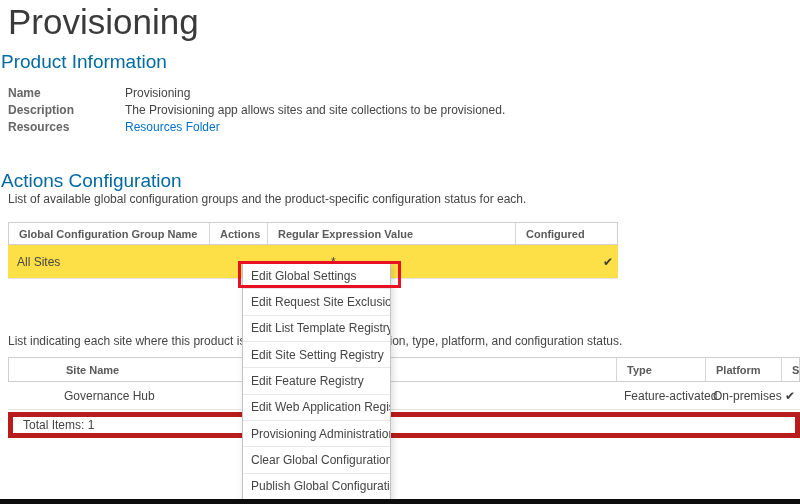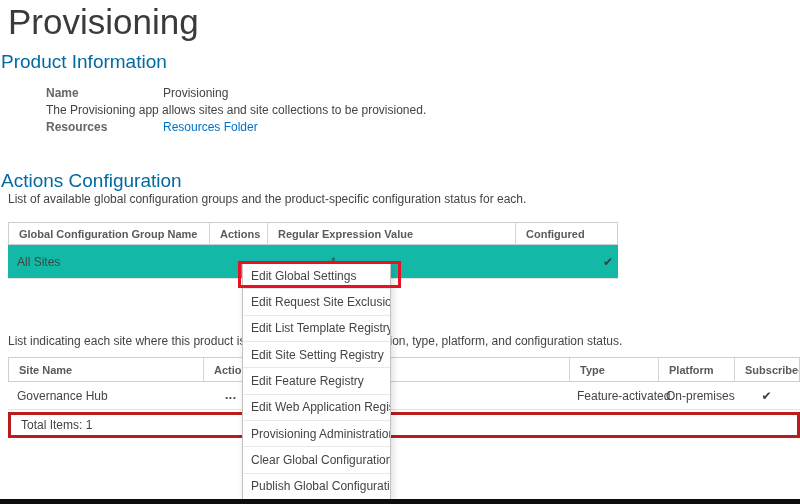--- a/index.html
+++ b/index.html
@@ -11,21 +11,21 @@
     position:absolute;left:8px;top:2px;font-size:35px;font-weight:200;color:#3a3a3a;
   }
   .section-heading{
     position:absolute;left:1px;font-size:19px;font-weight:300;color:#0369a1;white-space:nowrap;
   }
   .subtitle{
     position:absolute;left:8px;font-size:12px;color:#444;white-space:nowrap;
   }
   
   .info-rows{position:absolute;left:8px;top:84px;font-size:12px;}
-  .info-row{display:flex;height:17px;align-items:center;margin-left:38px;}
+  .info-row{display:flex;height:17px;align-items:center;}
   .info-label{width:117px;font-weight:bold;color:#666;}
   .info-value{color:#444;white-space:nowrap;}
   .link{color:#0072c6;text-decoration:none;cursor:pointer;}
   
   .grid-header{
     display:grid;height:23px;border:1px solid #cfcfcf;box-sizing:border-box;
     align-items:stretch;font-size:11px;font-weight:bold;color:#5a5a5a;background:#fff;text-align:right;
   }
   .grid-header>div{
     display:flex;align-items:center;padding-left:10px;box-sizing:border-box;
@@ -35,28 +35,28 @@
   .grid-row{
     display:grid;align-items:center;font-size:12px;color:#444;box-sizing:border-box;
   }
   .cell-pad{padding-left:9px;white-space:nowrap;}
   .cell-center{text-align:center;}
   .ellipsis{font-size:8px;letter-spacing:1px;color:#444;cursor:pointer;}
   .check{font-size:12px;color:#3c3c3c;}
   
   #gc-table{position:absolute;left:8px;top:222px;width:610px;}
   #gc-table .grid-header,#gc-table .grid-row{grid-template-columns:200px 58px 248px 1fr;}
-  #gc-table .grid-row{height:34px;background:#14b8a6;border-bottom:1px solid #e3e3e3;gap:28px;}
+  #gc-table .grid-row{height:34px;background:#fde047;border-bottom:1px solid #e3e3e3;gap:28px;}
   
   #il-table{position:absolute;left:8px;top:357px;width:792px;}
   #il-table .grid-header{height:25px;}
-  #il-table .grid-header,#il-table .grid-row{grid-template-columns:194px 58px 308px 89px 76px 1fr;}
+  #il-table .grid-header,#il-table .grid-row{grid-template-columns:194px 58px 308px 89px 76px 1fr;padding-left:47px;}
   #il-table .grid-row{height:28px;background:#fff;border-bottom:1px solid #e3e3e3;}
   .list-footer{
-    position:absolute;left:8px;top:412px;width:792px;height:26px;border:3px solid #b91c1c;
+    position:absolute;left:8px;top:412px;width:792px;height:26px;border:5px solid #b91c1c;
     box-sizing:border-box;display:flex;align-items:center;padding-left:10px;font-size:12px;color:#444;background:#fff;
   }
   
   #context-menu{
     position:absolute;left:242px;top:262px;width:149px;height:238px;background:#fff;
     border:1px solid #c3c3c3;box-sizing:border-box;display:flex;flex-direction:column;
     box-shadow:2px 3px 7px rgba(0,0,0,0.14);z-index:20;
   }
   .menu-item{
     flex:1;display:flex;align-items:center;padding-left:8px;font-size:12px;color:#444;
@@ -78,20 +78,21 @@
 
   <div class="page-title">Provisioning</div>
 
   <div class="section-heading" style="top:51px;">Product Information</div>
   <div class="info-rows">
     <div class="info-row">
       <div class="info-label">Name</div>
       <div class="info-value">Provisioning</div>
     </div>
     <div class="info-row">
+      <div class="info-label">Description</div>
       <div class="info-value">The Provisioning app allows sites and site collections to be provisioned.</div>
     </div>
     <div class="info-row">
       <div class="info-label">Resources</div>
       <div class="info-value"><a class="link">Resources Folder</a></div>
     </div>
   </div>
 
   <div class="section-heading" style="top:170px;">Actions Configuration</div>
   <div class="subtitle" style="top:192px;">List of available global configuration groups and the product-specific configuration status for each.</div>

